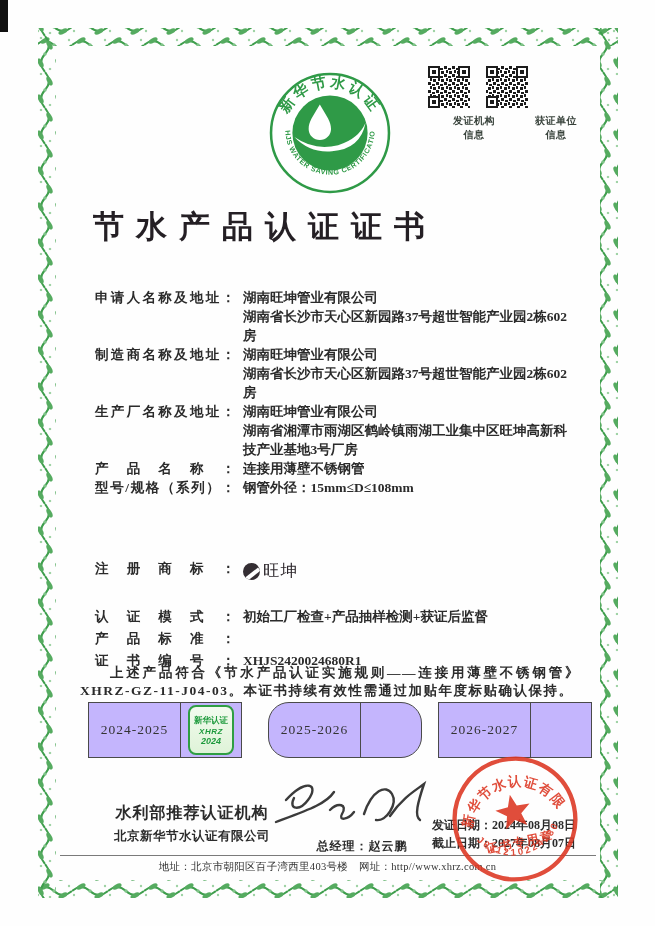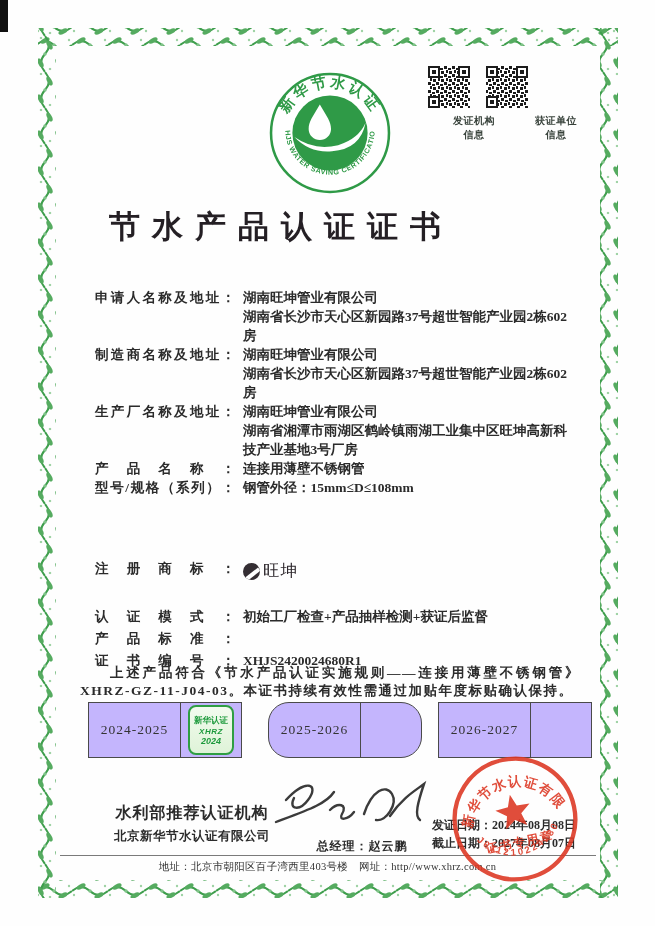--- a/index.html
+++ b/index.html
@@ -15,21 +15,21 @@
   
   .qr-wrap{left:428px;top:66px;width:150px;}
   .qr-row{display:flex;gap:16px;}
   .qr{width:42px;height:42px;}
   .qr-labels{display:flex;gap:14px;margin-top:6px;}
   .qr-label{font-size:10px;font-weight:bold;color:#37413a;width:62px;text-align:center;letter-spacing:.5px;margin-left:24px;}
 
   .title{
     left:0;top:206px;width:530px;text-align:center;
     font-family:"Liberation Sans","DejaVu Sans",sans-serif;
-    font-size:31px;font-weight:800;letter-spacing:12px;color:#241f24;padding-left:16px;
+    font-size:31px;font-weight:800;letter-spacing:12px;color:#241f24;
   }
 
   
   .fields{left:95px;top:288px;width:478px;font-size:13.5px;line-height:19px;}
   .f-row{display:flex;margin-bottom:0px;}
   .f-label{
     width:140px;flex:0 0 140px;font-weight:bold;
     text-align:justify;text-align-last:justify;align-self:flex-start;
   }
   .f-value{margin-left:8px;flex:1;font-weight:bold;white-space:pre-line;}

